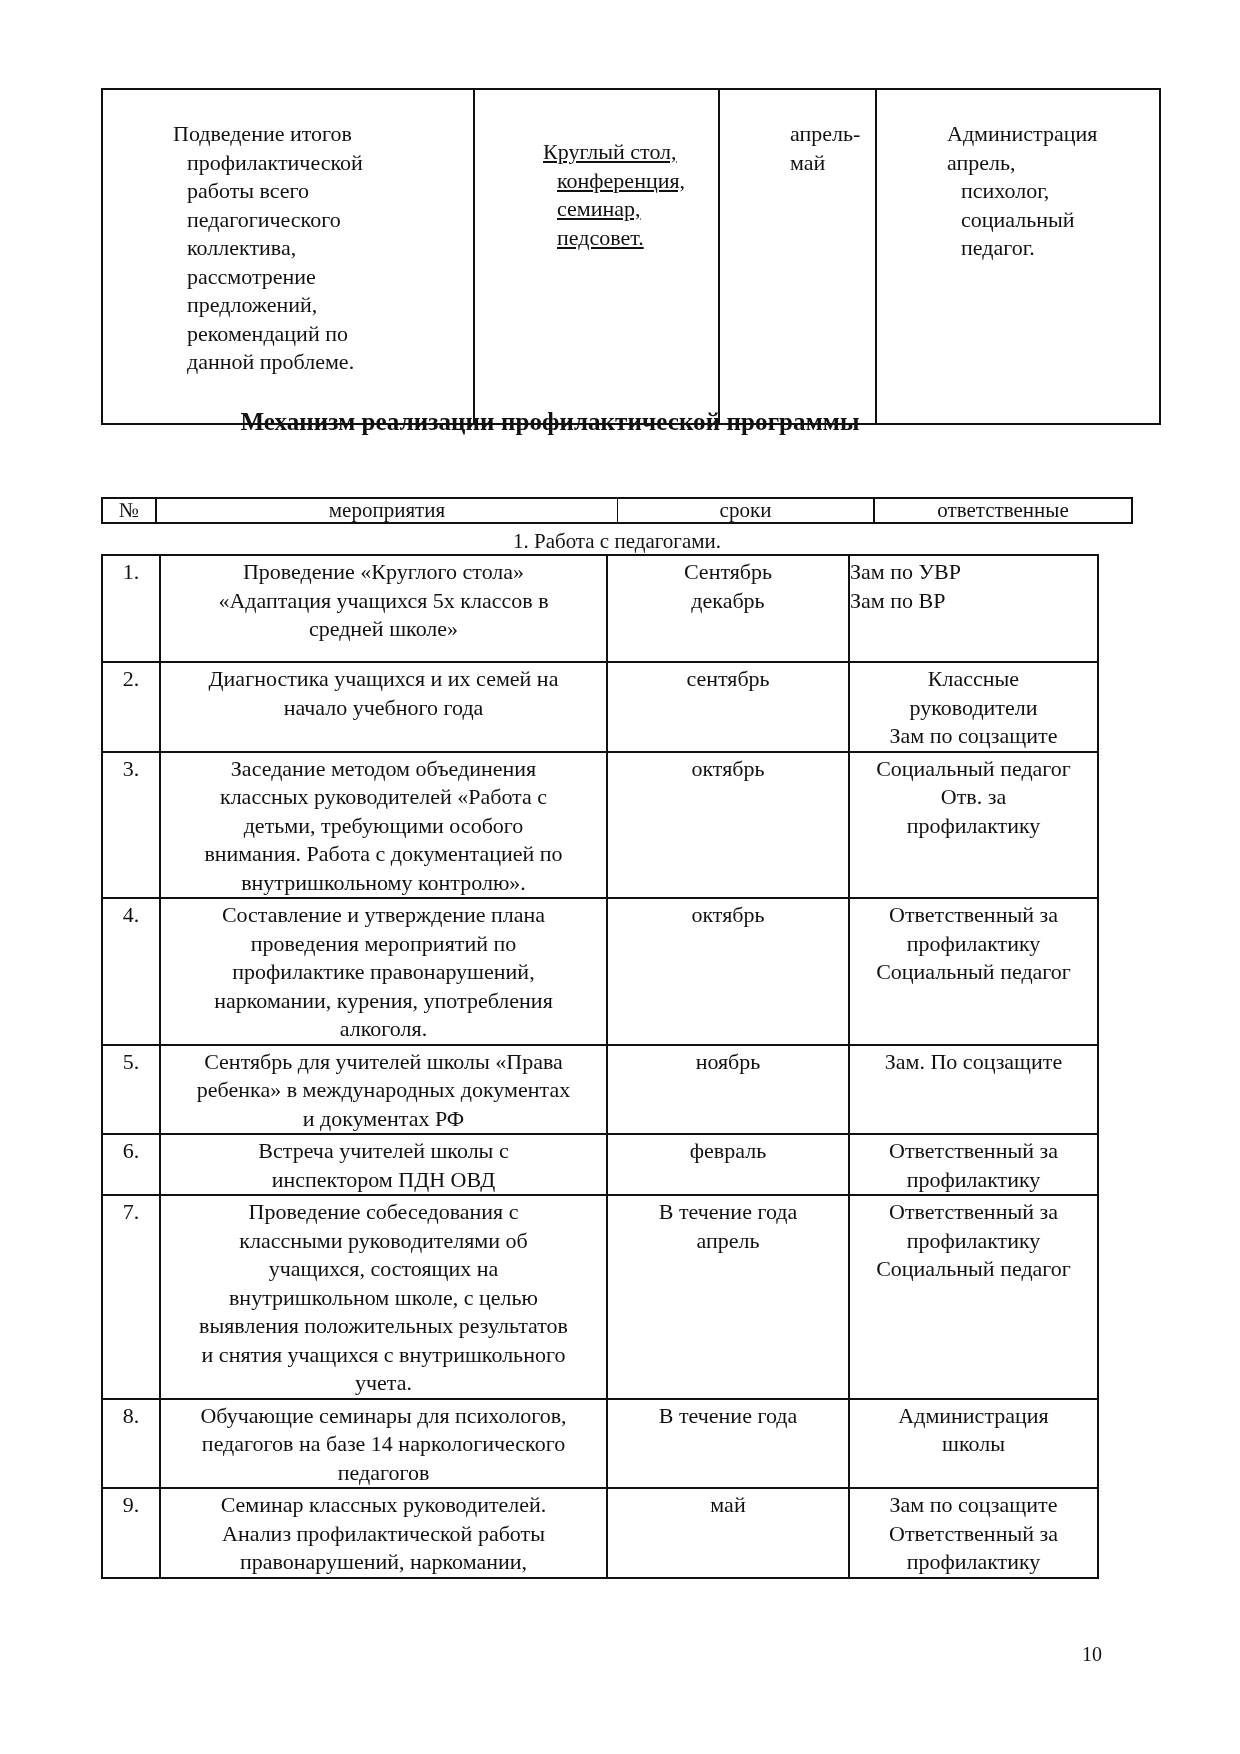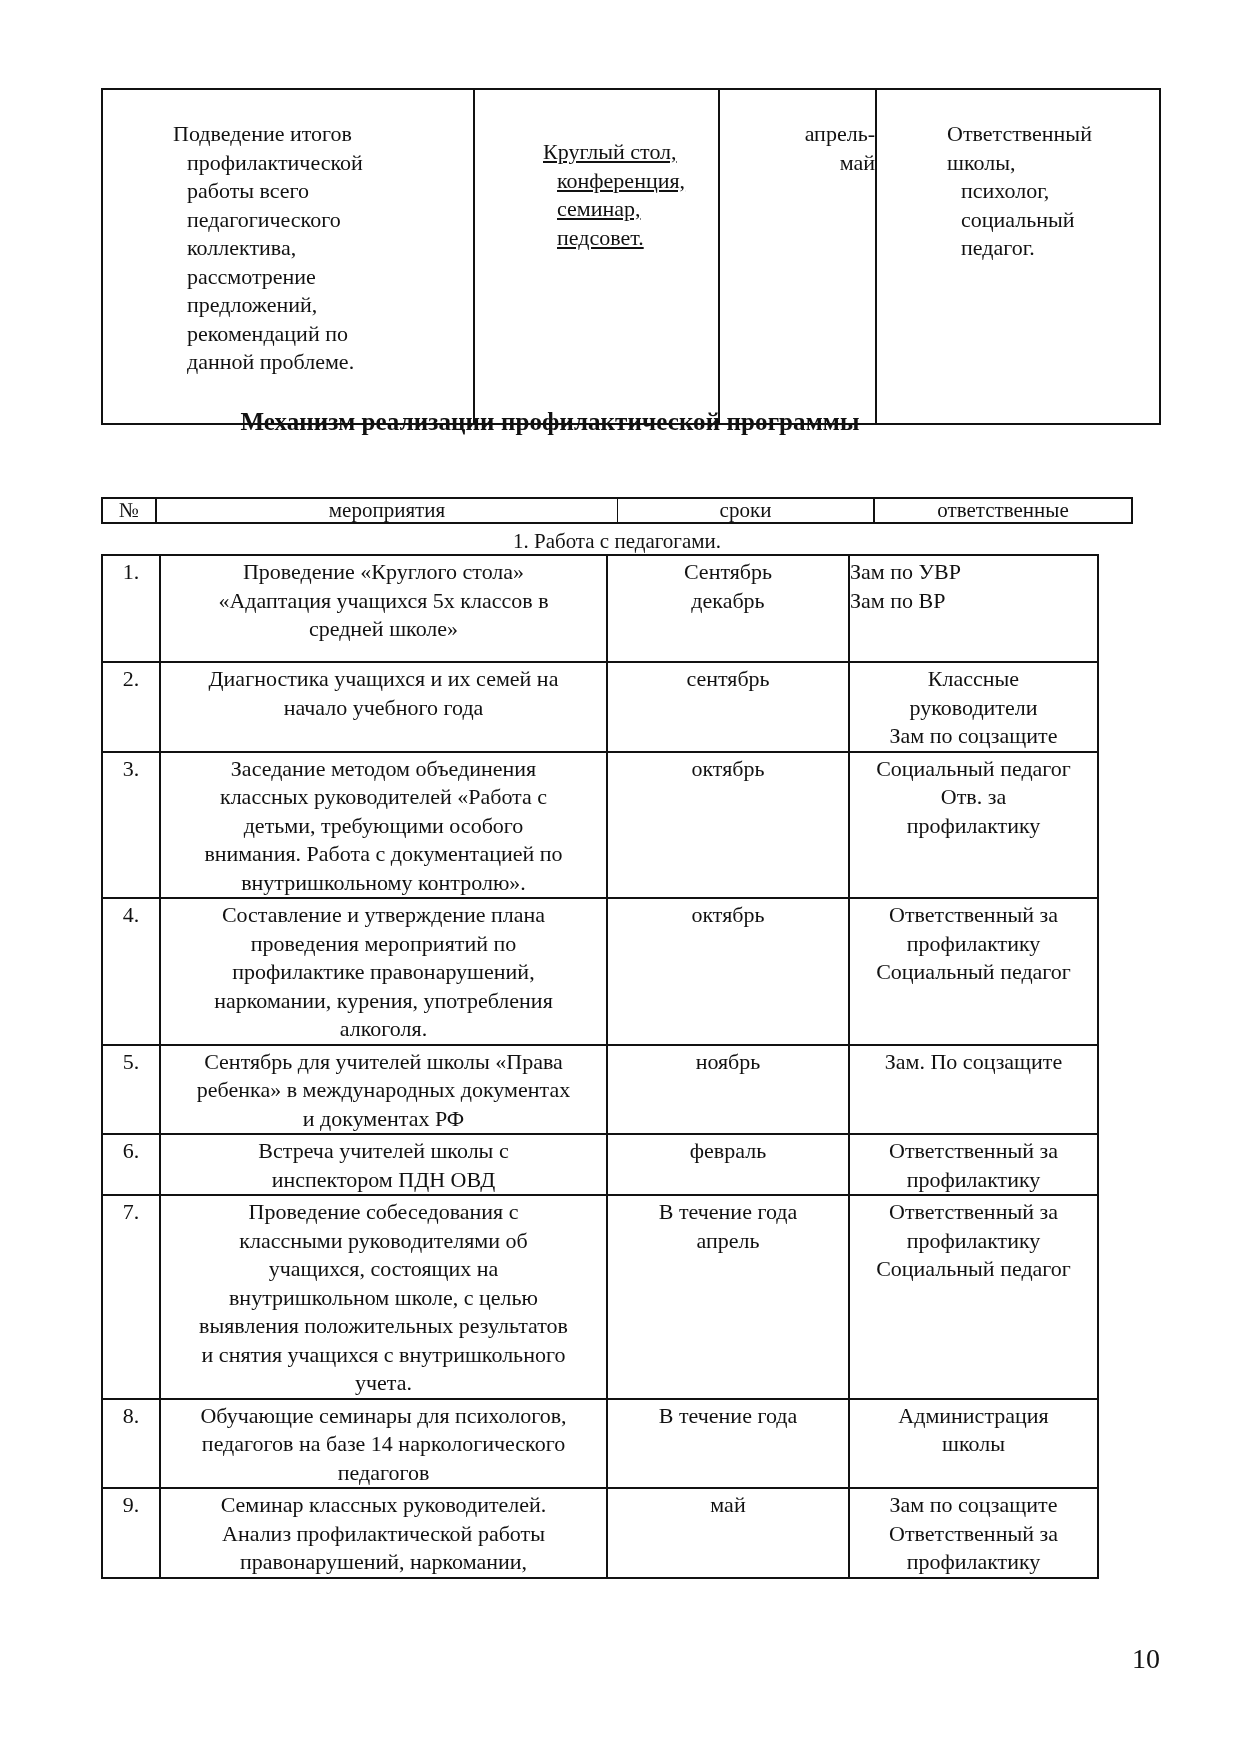--- a/index.html
+++ b/index.html
@@ -10,21 +10,21 @@
     }
     .abs { position: absolute; }
     table { border-collapse: collapse; table-layout: fixed; }
     td { border: 2px solid #111; vertical-align: top; padding: 0; font-size: 22px; line-height: 28.5px; }
 
     
     #top-table { left: 101px; top: 88px; width: 1060px; height: 289px; }
     #top-table td { height: 285px; }
     #top-table .c1 { width: 300px; padding: 30px 0 0 70px; }
     #top-table .c2 { width: 175px; padding: 48px 0 0 68px; text-decoration: underline; }
-    #top-table .c3 { width: 85px; padding: 30px 0 16px 70px; text-align: right; }
+    #top-table .c3 { width: 85px; padding: 30px 0 16px 70px; }
     #top-table .c4 { padding: 30px 0 0 70px; }
     .hang { display: block; }
     .hang span { display: block; padding-left: 14px; }
     .hang span:first-child { padding-left: 0; }
 
     #section-title {
       left: 0; width: 1100px; top: 408px; text-align: center;
       font-weight: bold; font-size: 25px; letter-spacing: 0.1px;
     }
 
@@ -38,21 +38,21 @@
 
     #body-table { left: 101px; top: 554px; width: 998px; }
     #body-table td { border: 2px solid #111; padding-top: 2px; }
     #body-table td.no { width: 56px; text-align: center; }
     #body-table td.act { width: 445px; text-align: center; }
     #body-table td.term { width: 240px; text-align: center; }
     #body-table td.resp { text-align: center; }
     #body-table td.resp.left { text-align: left; }
     .line { display: block; white-space: nowrap; }
 
-    #page-number { left: 1132px; top: 1643px; font-size: 28px; }
+    #page-number { left: 1082px; top: 1643px; font-size: 20px; }
   </style>
 </head>
 <body>
 
 <table id="top-table" class="abs">
   <tbody>
       <tr>
     <td class="c1">
           <div class="hang">
             <span>Подведение итогов</span>
@@ -75,21 +75,21 @@
           </div>
         </td>
     <td class="c3">
           <div class="hang">
             <span style="padding-left: 0px;">апрель-</span>
             <span style="padding-left: 0px;">май</span>
           </div>
         </td>
     <td class="c4">
           <div class="hang">
-            <span>Ответственный школы,</span>
+            <span>Администрация апрель,</span>
             <span>психолог, социальный</span>
             <span>педагог.</span>
           </div>
         </td>
   </tr>
 </tbody>
   </table>
 
 <div id="section-title" class="abs">Механизм реализации  профилактической программы</div>
 

